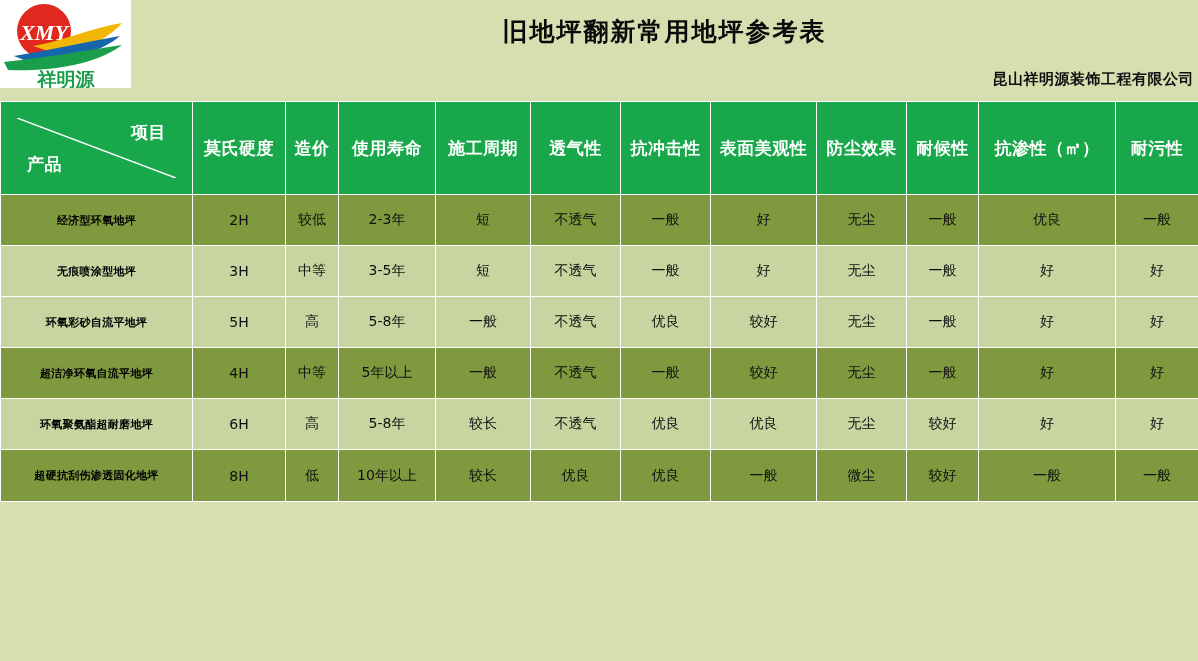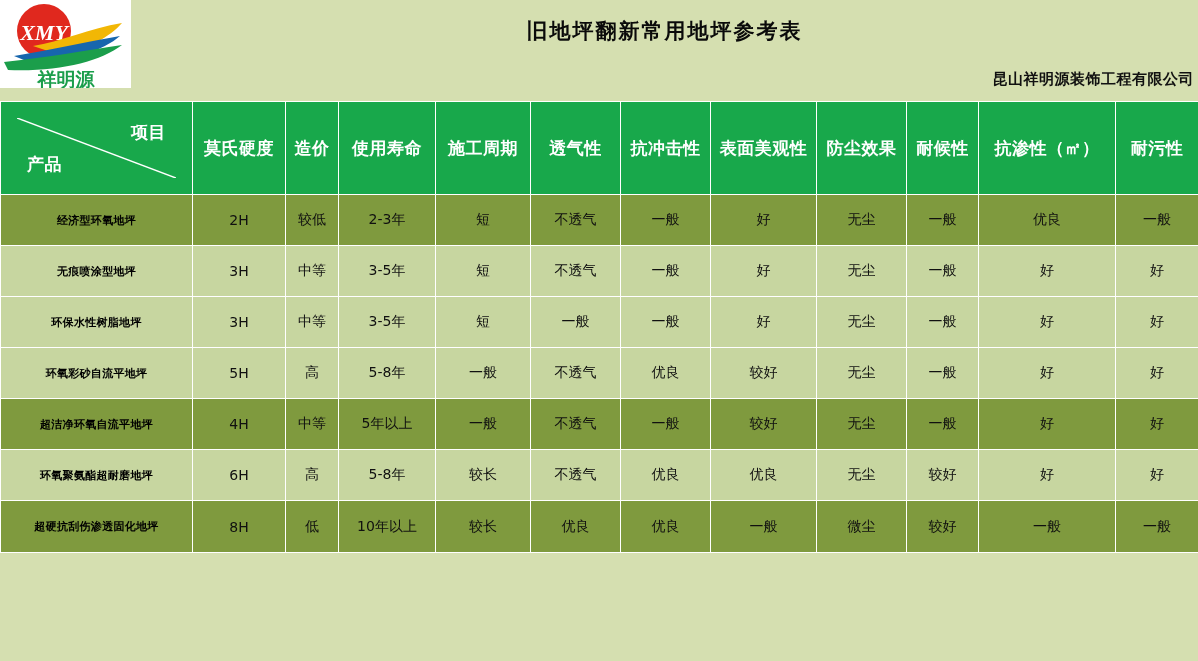--- a/index.html
+++ b/index.html
@@ -14,21 +14,21 @@
   
   #header{position:relative;height:101px;width:1198px;background:#d5dfb0;}
   #logo-box{
     position:absolute;left:0;top:0;width:131px;height:88px;background:#c4b5fd;
     overflow:hidden;
   }
   #logo-svg{display:block;width:131px;height:88px;}
   #doc-title{
     position:absolute;left:131px;top:0;width:1067px;height:62px;
     display:flex;align-items:center;justify-content:center;
-    font-size:21px;font-weight:bold;color:#0a0a0a;letter-spacing:2px;
+    font-size:25px;font-weight:bold;color:#0a0a0a;letter-spacing:2px;
     white-space:nowrap;
   }
   #company{
     position:absolute;right:4px;top:70px;
     font-size:15px;font-weight:bold;color:#111;letter-spacing:.5px;
     white-space:nowrap;
     text-align:center;
   }
 
   
@@ -150,34 +150,20 @@
             <td class="val">短</td>
             <td class="val">不透气</td>
             <td class="val">一般</td>
             <td class="val">好</td>
             <td class="val">无尘</td>
             <td class="val">一般</td>
             <td class="val">好</td>
             <td class="val">好</td>
           </tr>
           <tr class="light">
-            <td class="prod">环保水性树脂地坪</td>
-            <td class="val">3H</td>
-            <td class="val">中等</td>
-            <td class="val">3-5年</td>
-            <td class="val">短</td>
-            <td class="val">一般</td>
-            <td class="val">一般</td>
-            <td class="val">好</td>
-            <td class="val">无尘</td>
-            <td class="val">一般</td>
-            <td class="val">好</td>
-            <td class="val">好</td>
-          </tr>
-          <tr class="light">
             <td class="prod">环氧彩砂自流平地坪</td>
             <td class="val">5H</td>
             <td class="val">高</td>
             <td class="val">5-8年</td>
             <td class="val">一般</td>
             <td class="val">不透气</td>
             <td class="val">优良</td>
             <td class="val">较好</td>
             <td class="val">无尘</td>
             <td class="val">一般</td>

